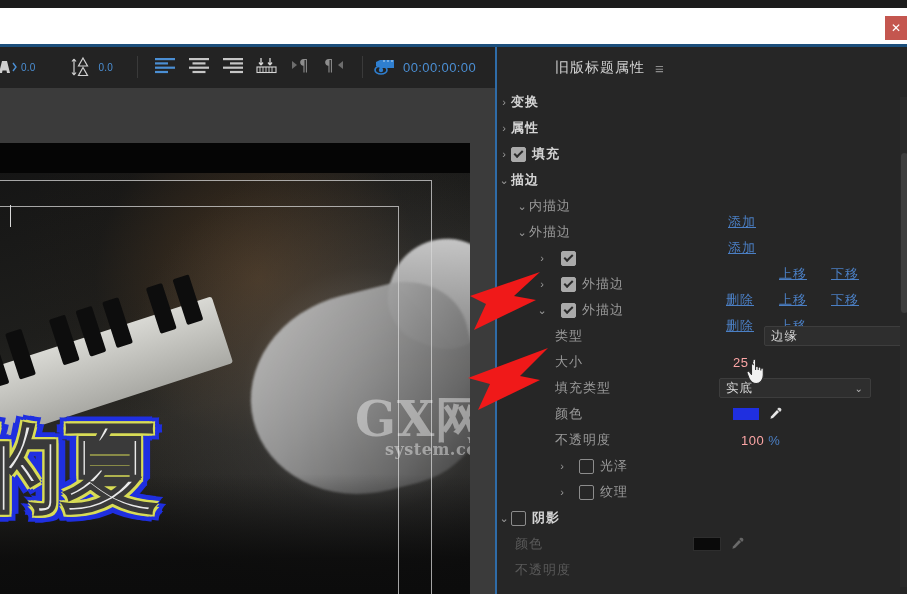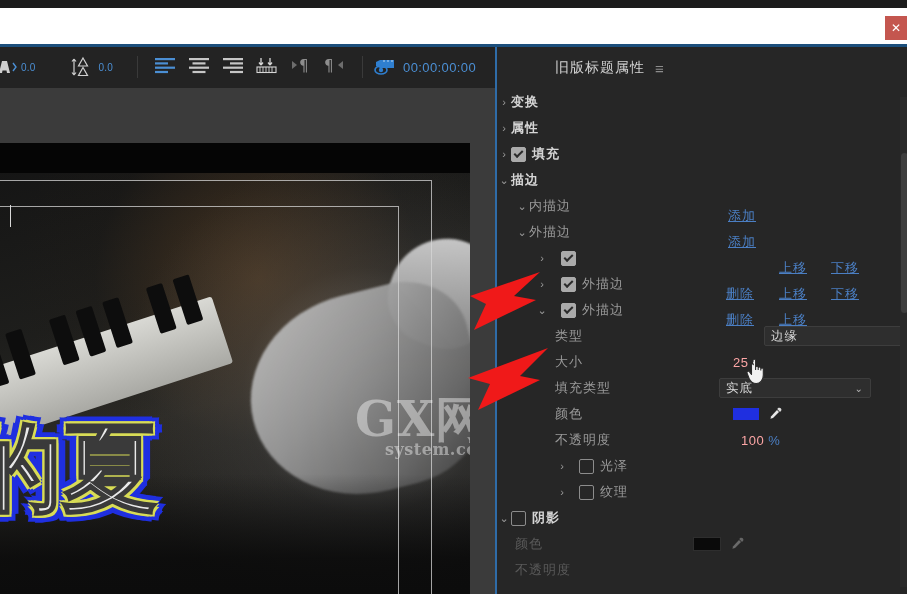--- a/index.html
+++ b/index.html
@@ -195,21 +195,21 @@
     margin-right:6px; cursor:pointer;
   }
   .cb.on { background:#aaaaaa; border-color:#aaaaaa; }
   .cb.on:after {
     content:"";
     width:7px; height:3px;
     border-left:2px solid #2b2b2b; border-bottom:2px solid #2b2b2b;
     transform:rotate(-45deg) translate(1px,-1px);
   }
 
-  .actions { position:absolute; top:10px; height:26px; display:flex; align-items:center; }
+  .actions { position:absolute; top:16px; height:26px; display:flex; align-items:center; }
   .link {
     color:#4b7fc4; font-size:13px; letter-spacing:1px;
     text-decoration:underline; cursor:pointer;
   }
   .ctl { position:absolute; top:0; height:26px; display:flex; align-items:center; }
 
   .select {
     width:152px; height:20px;
     background:#2e2e2e; border:1px solid #3d3d3d; border-radius:2px;
     display:flex; align-items:center; justify-content:space-between;

